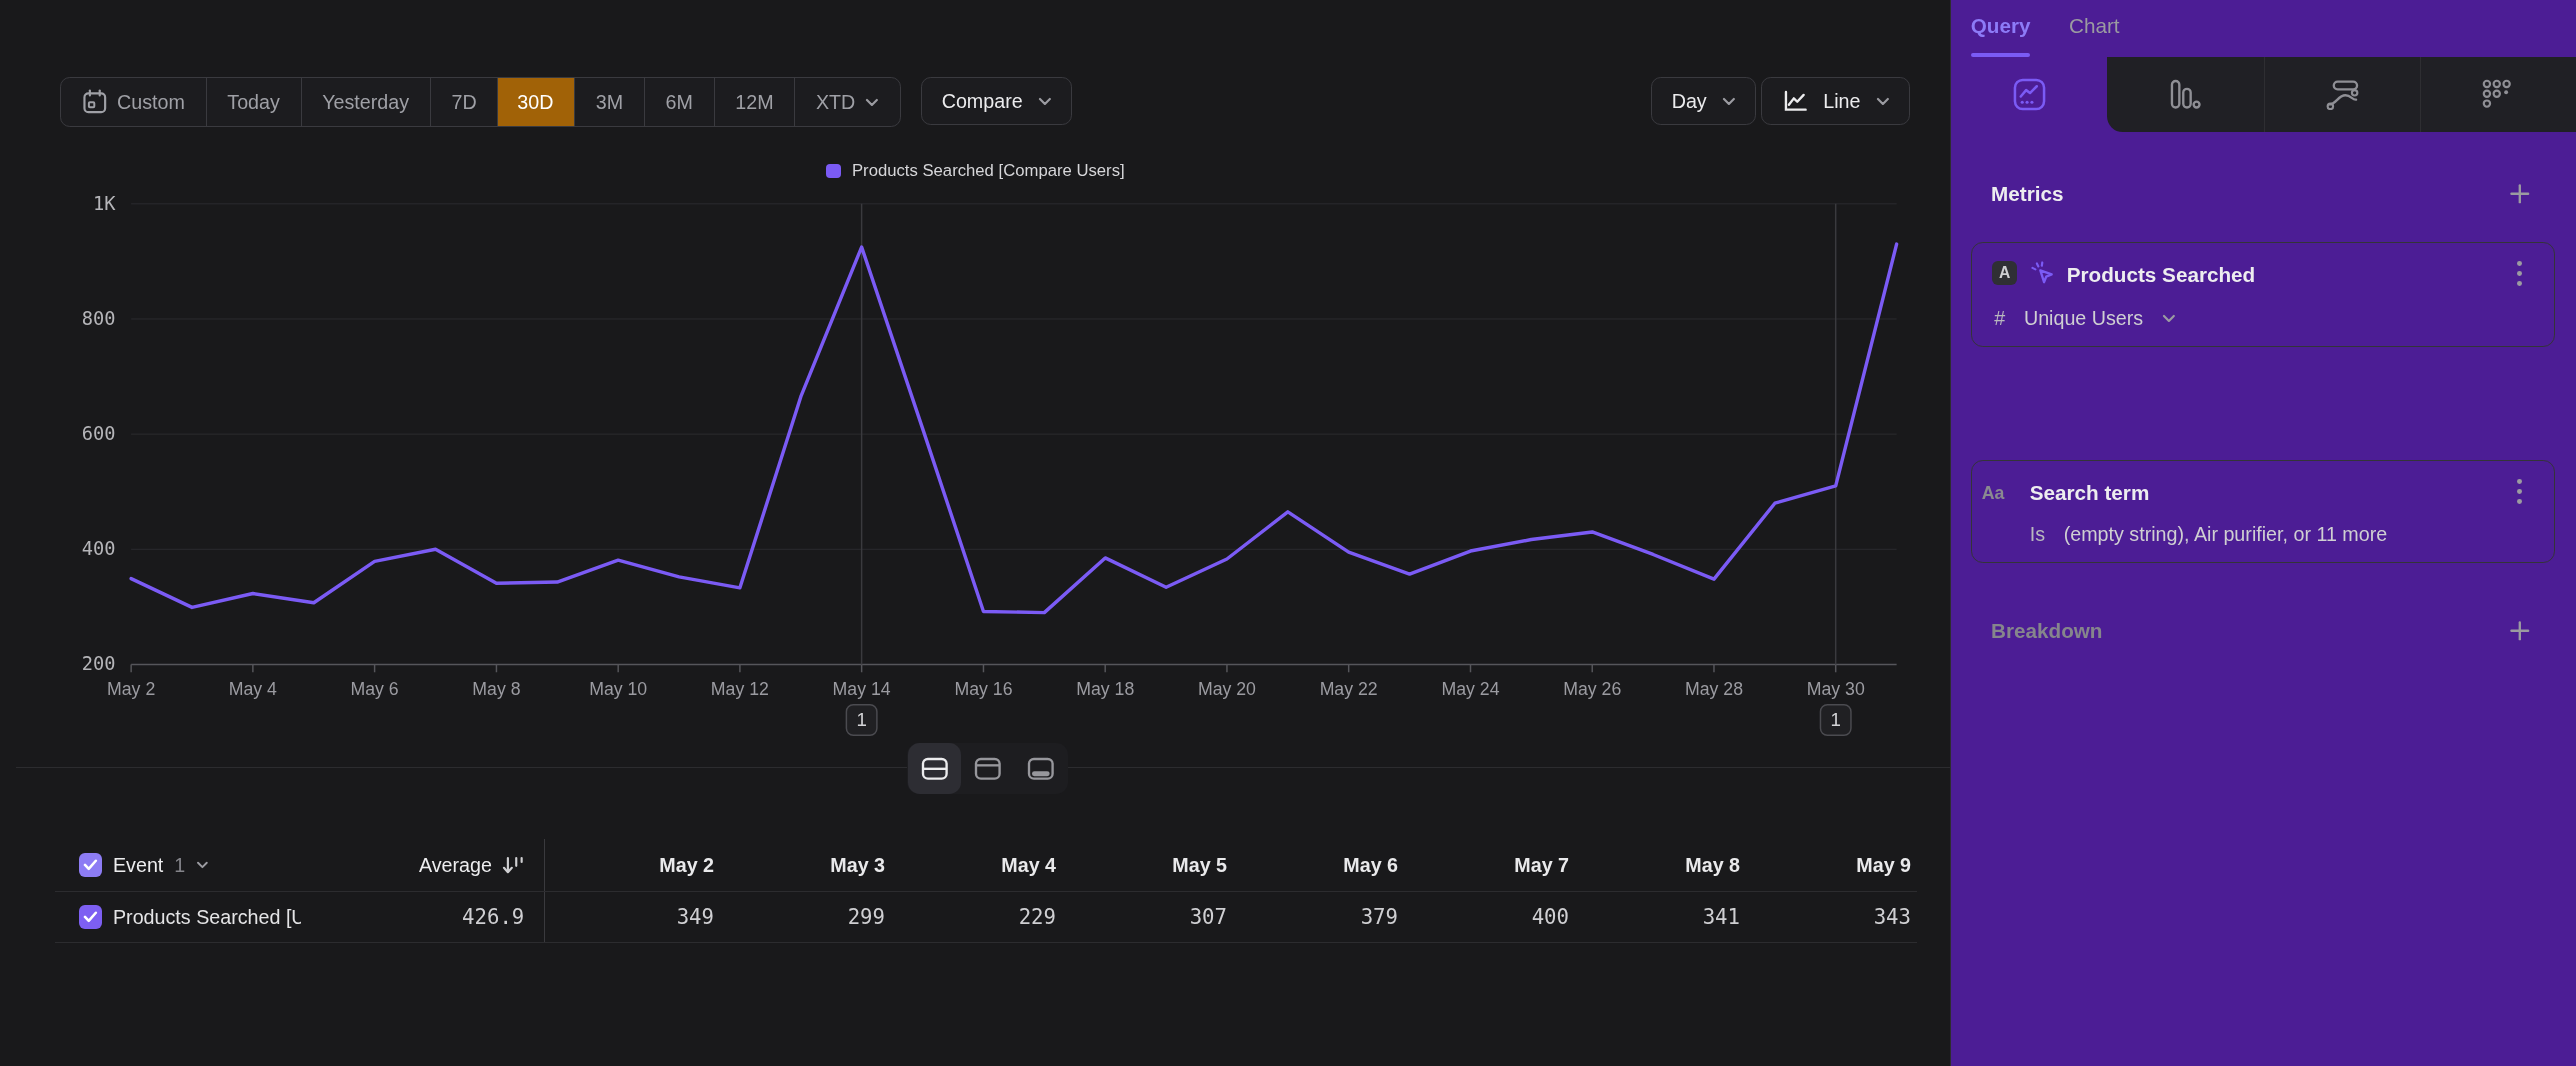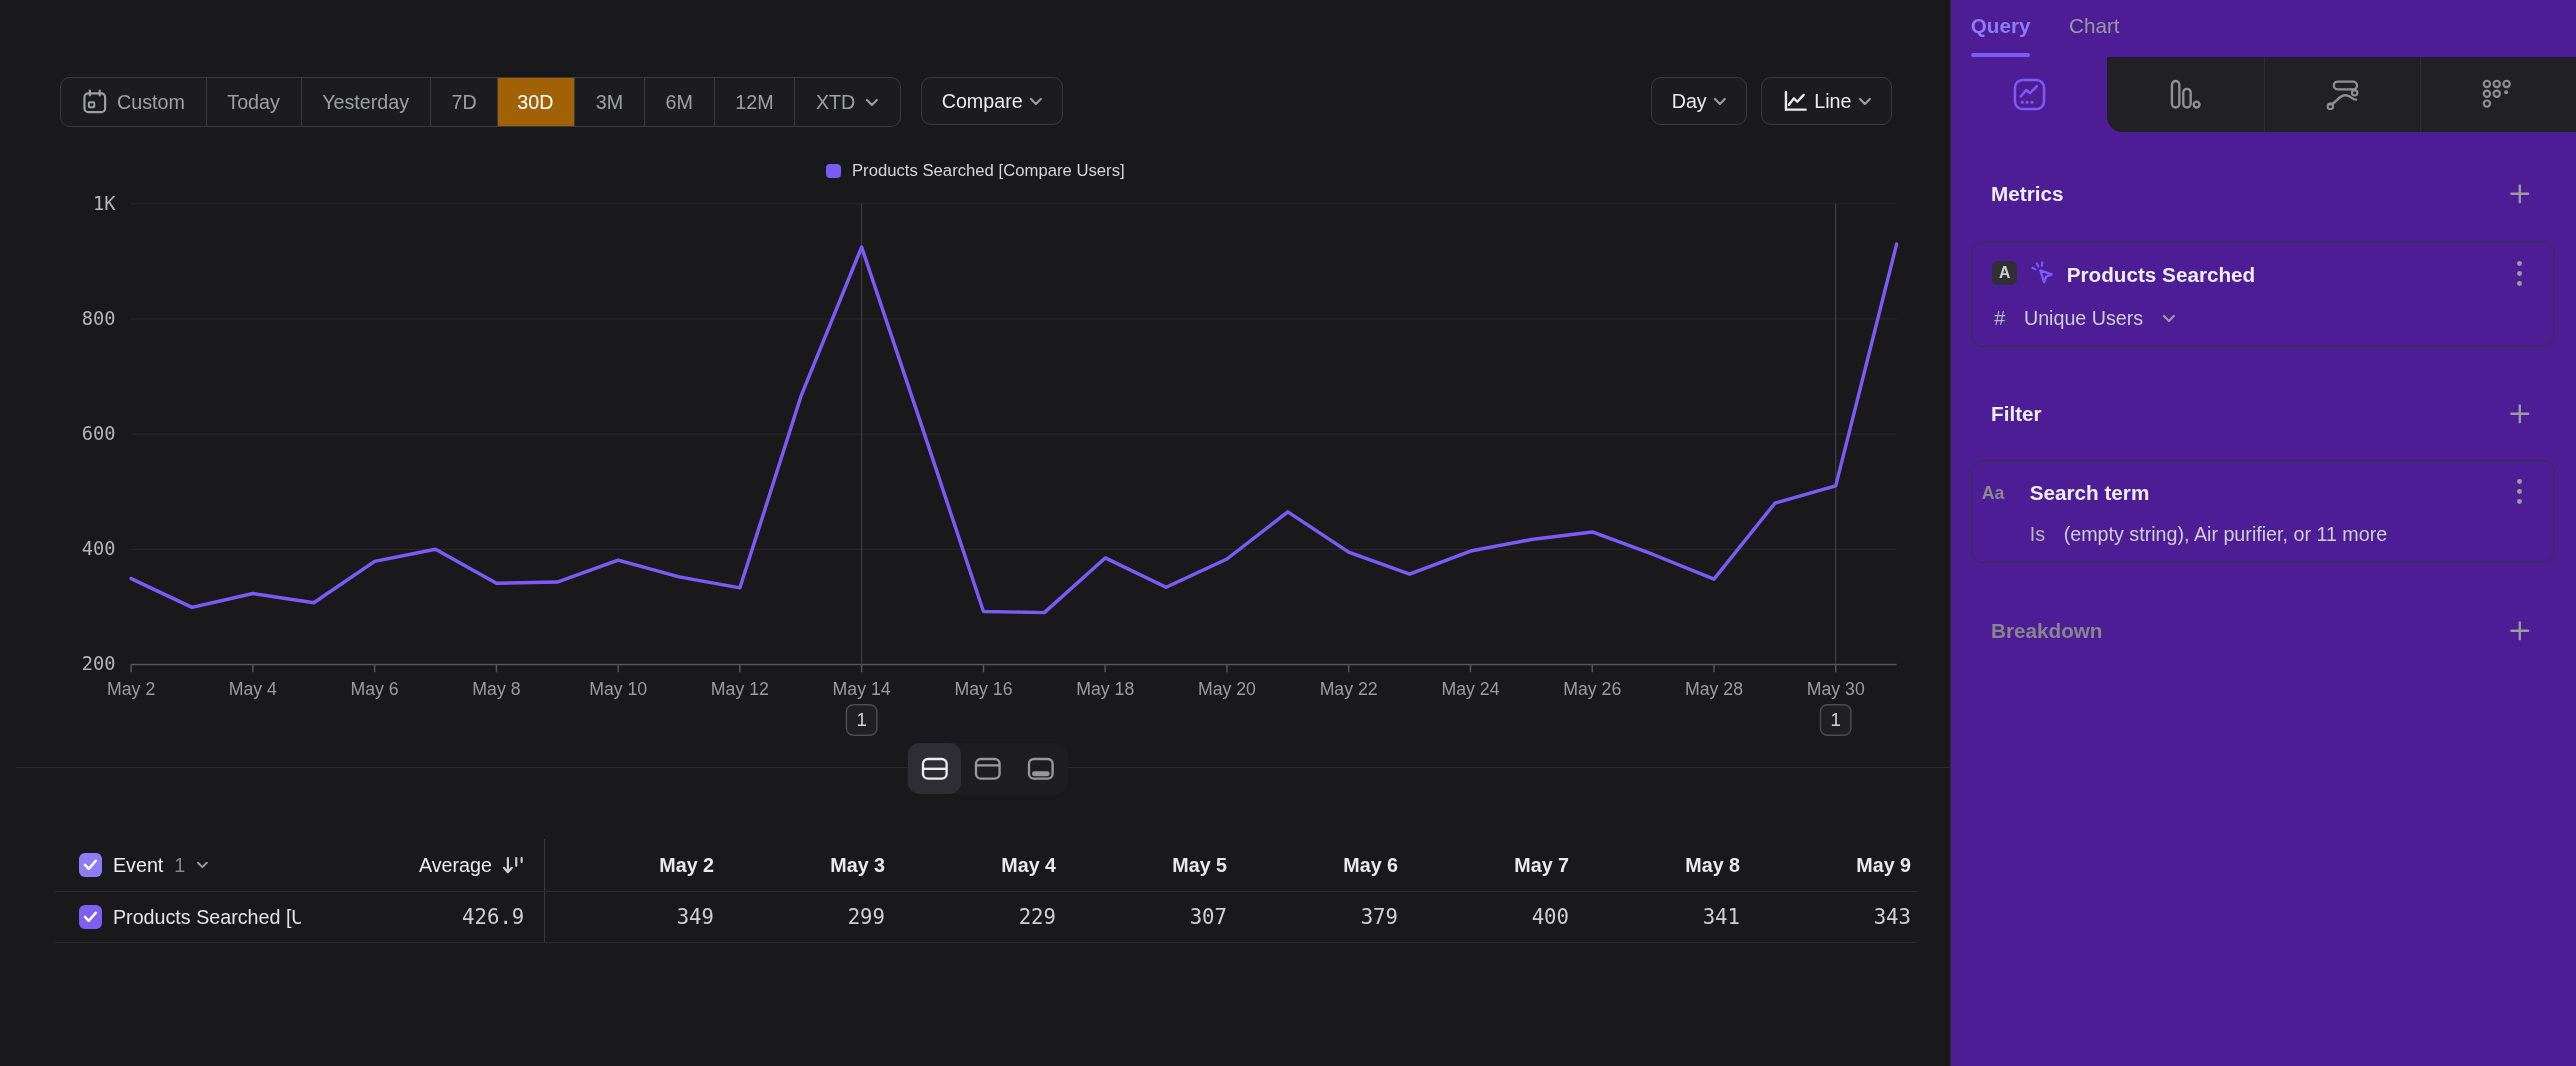--- a/index.html
+++ b/index.html
@@ -7,21 +7,21 @@
        font-family:"Liberation Sans",sans-serif;color:#ededef;}
   
   .main{position:absolute;left:16px;top:0;width:1950px;height:1067px;}
   
   .range-control{position:absolute;left:44px;top:77px;height:48px;display:inline-flex;
     border:1.5px solid #3a3a3f;border-radius:9.8px;overflow:hidden;background:#1c1c1f;}
   .seg{display:flex;align-items:center;gap:9.8px;padding:0 20.7px;font-size:19.7px;color:#9fa0a6;
     border-left:1.5px solid #3a3a3f;cursor:pointer;white-space:nowrap;}
   .seg:first-child{border-left:none;}
   .seg.active{background:#a16207;color:#ffffff;font-weight:400;padding-left:19px;}
-  .btn{position:absolute;top:77px;height:48px;display:inline-flex;align-items:center;gap:6px;
+  .btn{position:absolute;top:77px;height:48px;display:inline-flex;align-items:center;gap:15px;
     padding:0 19.7px;border:1.5px solid #3a3a3f;border-radius:9.8px;font-size:19.7px;color:#ececee;
     background:#1c1c1f;cursor:pointer;white-space:nowrap;box-sizing:border-box;}
   .btn-compare{left:905px;}
   .btn-day{left:1635px;}
   .btn-line{left:1745px;}
   
   .legend{position:absolute;left:0;top:161px;width:1919px;display:flex;justify-content:center;
     align-items:center;gap:10.8px;}
   .legend-swatch{width:14.8px;height:14.8px;border-radius:3.9px;background:#7c5cfc;}
   .legend-label{font-size:16.7px;color:#d6d6d9;}
@@ -369,29 +369,20 @@
         </div>
       <div class="card-sub" style="top:64px">
         <span>#</span>
         <span class="sv">Unique Users</span>
         <svg width="13.8" height="8.9" viewBox="0 0 14 9">
             <polyline points="2,2 7,7 12,2" fill="none" stroke="#9b9ba1" stroke-width="2.2" stroke-linecap="round" stroke-linejoin="round"></polyline>
           </svg>
       </div>
     </div>
 
-    <div class="sb-heading" style="top:402px">
-      <span class="hd">Filter</span>
-      <span class="plus-btn">
-        <svg width="21.6" height="21.6" viewBox="0 0 22 22">
-            <line x1="11" y1="2.5" x2="11" y2="19.5" stroke="#9b9ba1" stroke-width="2.4" stroke-linecap="round"></line>
-            <line x1="2.5" y1="11" x2="19.5" y2="11" stroke="#9b9ba1" stroke-width="2.4" stroke-linecap="round"></line>
-          </svg>
-      </span>
-    </div>
     <div class="card" style="top:460px;height:103px">
       <span class="badge-aa">Aa</span>
       <div class="card-title" style="left:58px">
         <span class="ttl">Search term</span>
       </div>
       <div class="kebab">
           <i></i>
           <i></i>
           <i></i>
         </div>

